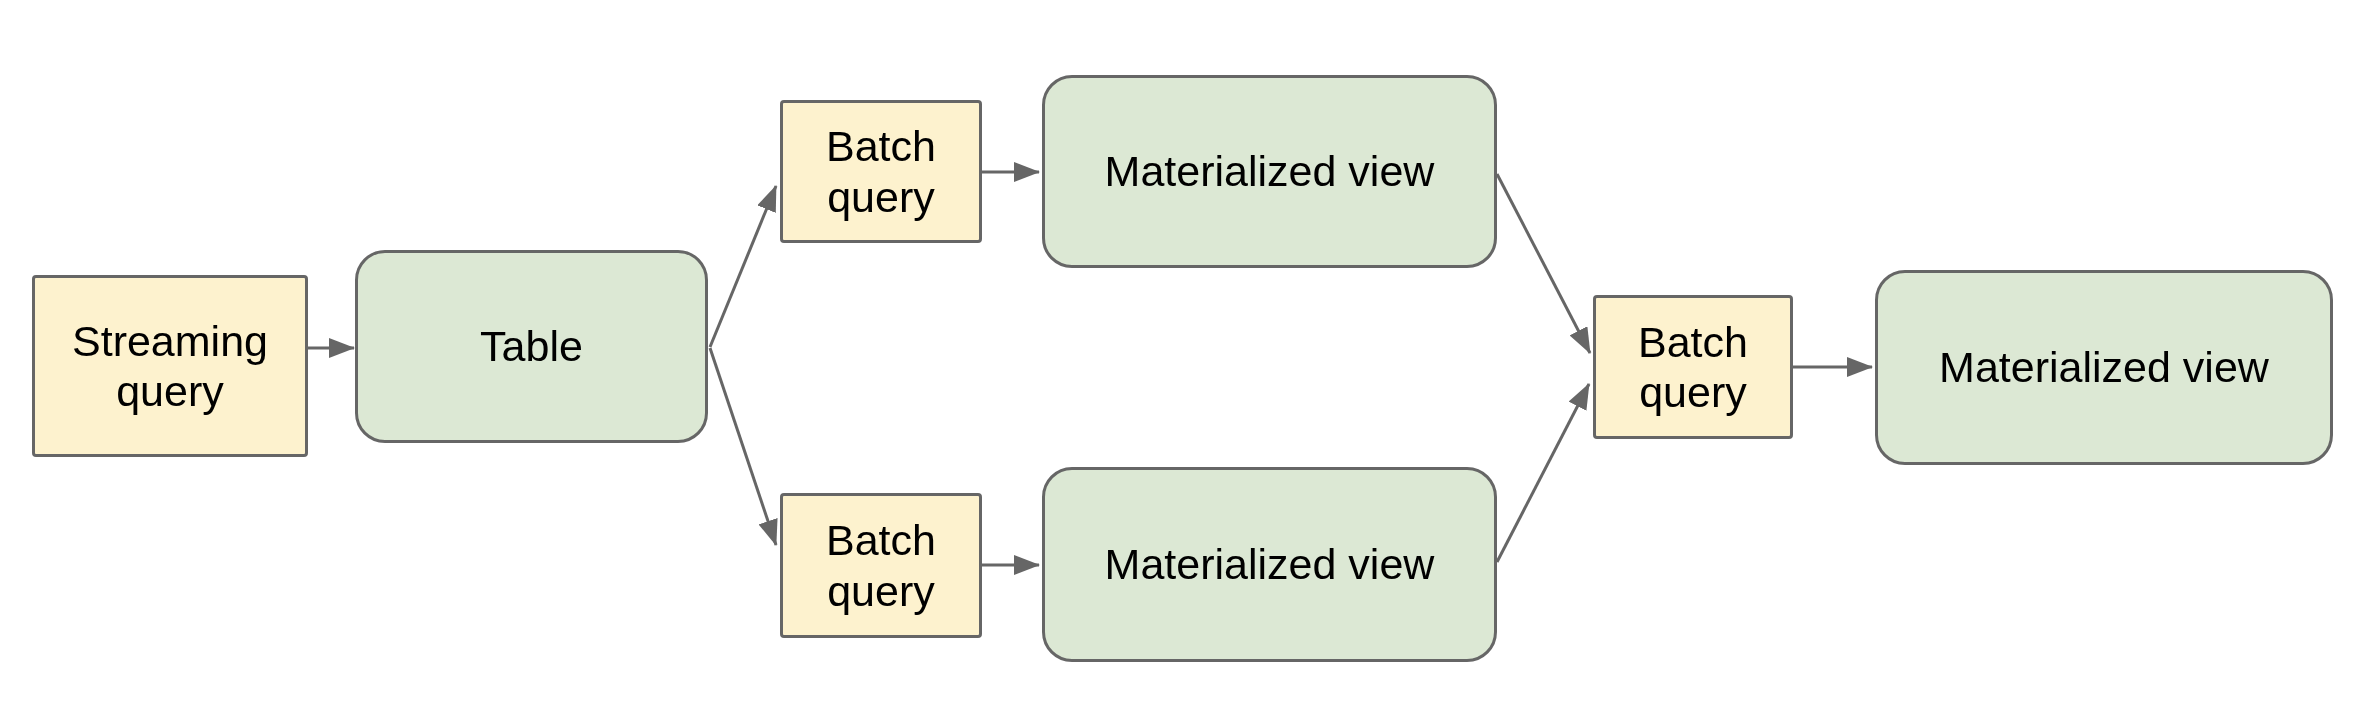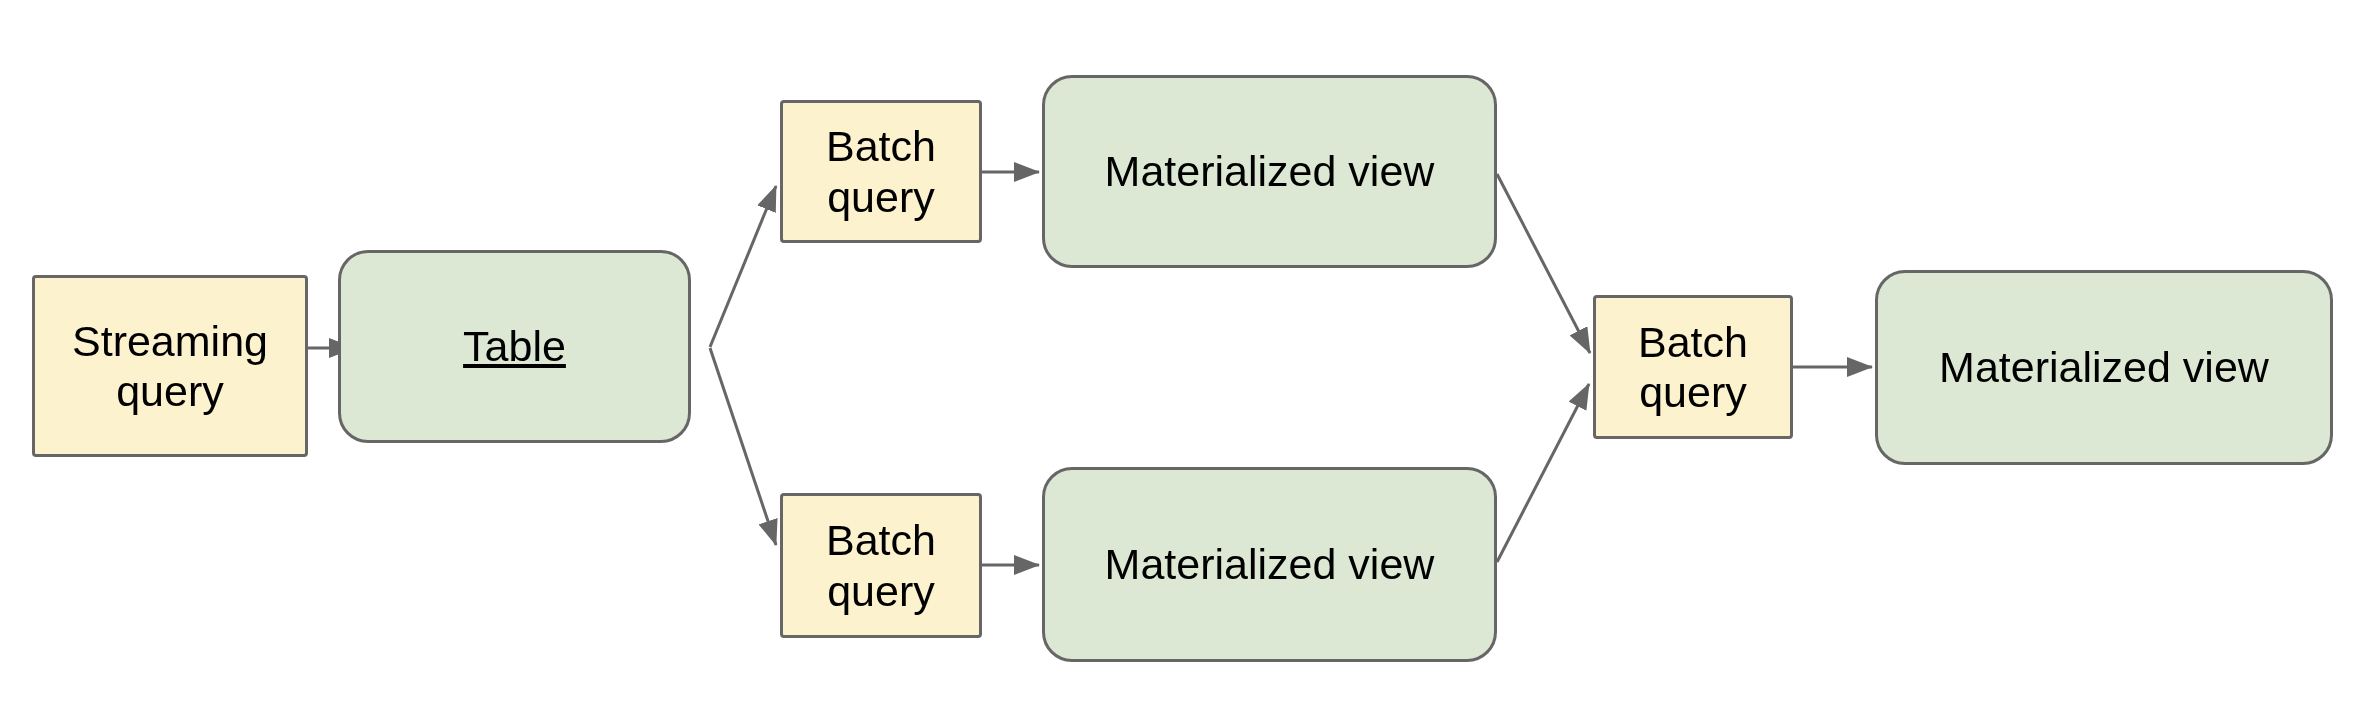--- a/index.html
+++ b/index.html
@@ -72,21 +72,21 @@
         <line x1="982" y1="565" x2="1039" y2="565" stroke="#666666" marker-end="url(#arrowhead)"></line>
         <line x1="1497" y1="174" x2="1590" y2="353" stroke="#666666" marker-end="url(#arrowhead)"></line>
         <line x1="1497" y1="562" x2="1589" y2="384" stroke="#666666" marker-end="url(#arrowhead)"></line>
         <line x1="1793" y1="367" x2="1872" y2="367" stroke="#666666" marker-end="url(#arrowhead)"></line>
       </g>
   </svg>
   <div id="node-layer">
       <div class="node rect" style="left: 32px; top: 275px; width: 276px; height: 182px; background: rgb(253, 242, 206); border-color: rgb(102, 102, 102); color: rgb(0, 0, 0);">
         <span>Streaming query</span>
       </div>
-      <div class="node rounded" style="left: 338px; top: 250px; width: 353px; height: 193px; background: rgb(220, 232, 212); border-color: rgb(102, 102, 102); color: rgb(0, 0, 0); text-decoration: underline;">
+      <div class="node rounded" style="left: 355px; top: 250px; width: 353px; height: 193px; background: rgb(220, 232, 212); border-color: rgb(102, 102, 102); color: rgb(0, 0, 0);">
         <span>Table</span>
       </div>
       <div class="node rect" style="left: 780px; top: 100px; width: 202px; height: 143px; background: rgb(253, 242, 206); border-color: rgb(102, 102, 102); color: rgb(0, 0, 0);">
         <span>Batch query</span>
       </div>
       <div class="node rounded" style="left: 1042px; top: 75px; width: 455px; height: 193px; background: rgb(220, 232, 212); border-color: rgb(102, 102, 102); color: rgb(0, 0, 0);">
         <span>Materialized view</span>
       </div>
       <div class="node rect" style="left: 780px; top: 493px; width: 202px; height: 145px; background: rgb(253, 242, 206); border-color: rgb(102, 102, 102); color: rgb(0, 0, 0);">
         <span>Batch query</span>

